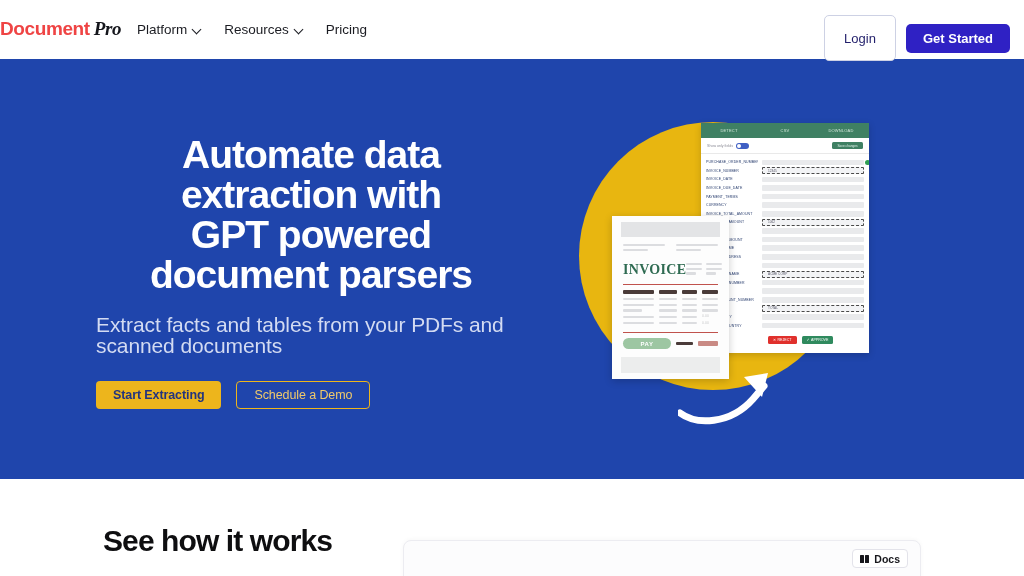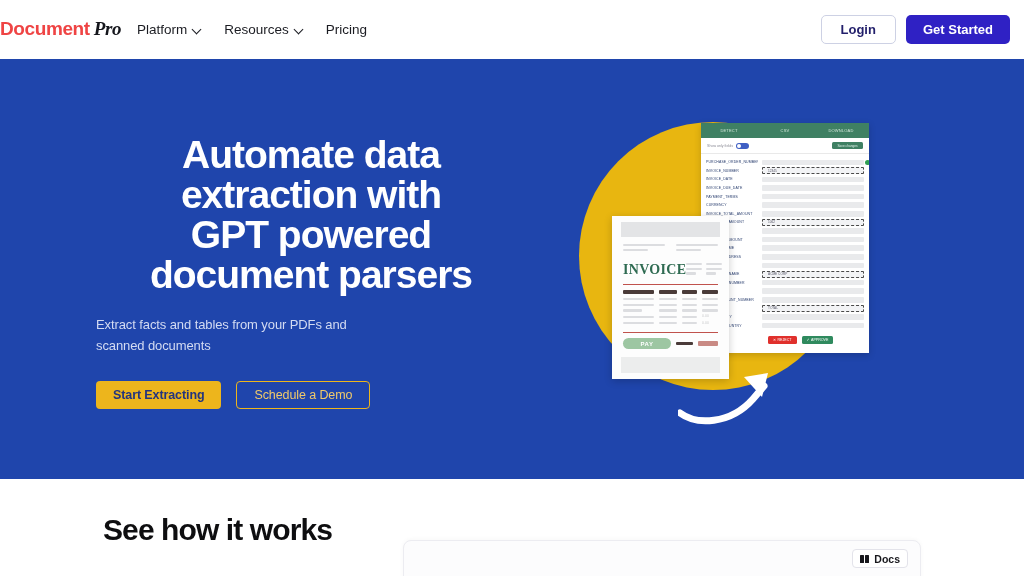--- a/index.html
+++ b/index.html
@@ -30,42 +30,42 @@
   .nav-item { display:flex; align-items:center; gap:6px; cursor:pointer; }
   .nav-item-label { font-size:13.5px; color:#1b1c22; font-weight:400; }
   .chev { width:9px; height:9px; position:relative; display:inline-block; }
   .chev:before {
     content:""; position:absolute; left:0; top:1px;
     width:6px; height:6px; border-right:1.4px solid #1b1c22; border-bottom:1.4px solid #1b1c22;
     transform:rotate(45deg);
   }
   .nav-actions { position:absolute; right:14px; top:15px; display:flex; align-items:center; gap:10px; }
   .btn-login {
-    height:29px; padding:0 19px; border:1px solid #cdd1e4; border-radius:5px;
-    background:#fff; color:#221f6b; font-size:13px; font-weight:bold;
+    height:46px; padding:0 19px; border:1px solid #cdd1e4; border-radius:5px;
+    background:#fff; color:#221f6b; font-size:13px; font-weight:normal;
     display:flex; align-items:center; cursor:pointer;
   }
   .btn-getstarted {
     height:29px; padding:0 17px; border-radius:5px; border:none;
     background:#2f21c4; color:#ffffff; font-size:13px; font-weight:bold;
     display:flex; align-items:center; cursor:pointer;
   }
 
   
   .hero {
     position:absolute; top:59px; left:0; width:1024px; height:420px;
     background:#1f45ac; overflow:hidden;
   }
   .hero-copy { position:absolute; left:96px; top:76px; width:430px; }
   .hero-title {
     font-size:39px; line-height:40px; font-weight:bold; color:#ffffff;
     letter-spacing:-1px; white-space:pre-line;text-align:center;
   }
   .hero-sub {
-    margin-top:19px; font-size:13px; line-height:21px; color:#d3dbf2;
+    margin-top:19px; font-size:21px; line-height:21px; color:#d3dbf2;
     white-space:pre-line; letter-spacing:-0.1px;
   }
   .hero-ctas { margin-top:25px; display:flex; gap:15px; align-items:center; }
   .btn-primary {
     height:28px; padding:0 17px; border-radius:4px; border:none;
     background:#edb51c; color:#22347f; font-size:12.5px; font-weight:bold;
     display:flex; align-items:center; cursor:pointer; letter-spacing:-0.1px;
   }
   .btn-outline {
     height:28px; padding:13px 17px; border-radius:4px;
@@ -173,21 +173,21 @@
   .pay-bars { display:flex; gap:5px; align-items:center; }
   .pay-bars .b1 { width:17px; height:2.6px; background:#4a3b39; border-radius:1px; }
   .pay-bars .b2 { width:20px; height:4.4px; background:#c98a84; border-radius:1px; }
   .inv-foot { height:16px; background:#eceded; margin:8px -2px -4px -2px; }
   
   .arrow { position:absolute; left:105px; top:241px; width:115px; height:70px; }
 
   
   .section2 { position:absolute; top:479px; left:0; width:1024px; height:97px; background:#ffffff; }
   .s2-title {
-    position:absolute; left:103px; top:34px; font-size:30px; font-weight:bold;
+    position:absolute; left:103px; top:45px; font-size:30px; font-weight:bold;
     color:#0e0e10; letter-spacing:-0.9px;
   }
   .s2-card {
     position:absolute; left:403px; top:540px; width:518px; height:60px;
     background:#fcfcfd; border:1px solid #ececf1; border-radius:8px 8px 0 0;
     box-shadow:0 -1px 4px rgba(0,0,0,.03);
   }
   .card-bar {
     position:absolute; right:12px; top:8px; display:flex; align-items:center; gap:9px;flex-direction:column;
   }

